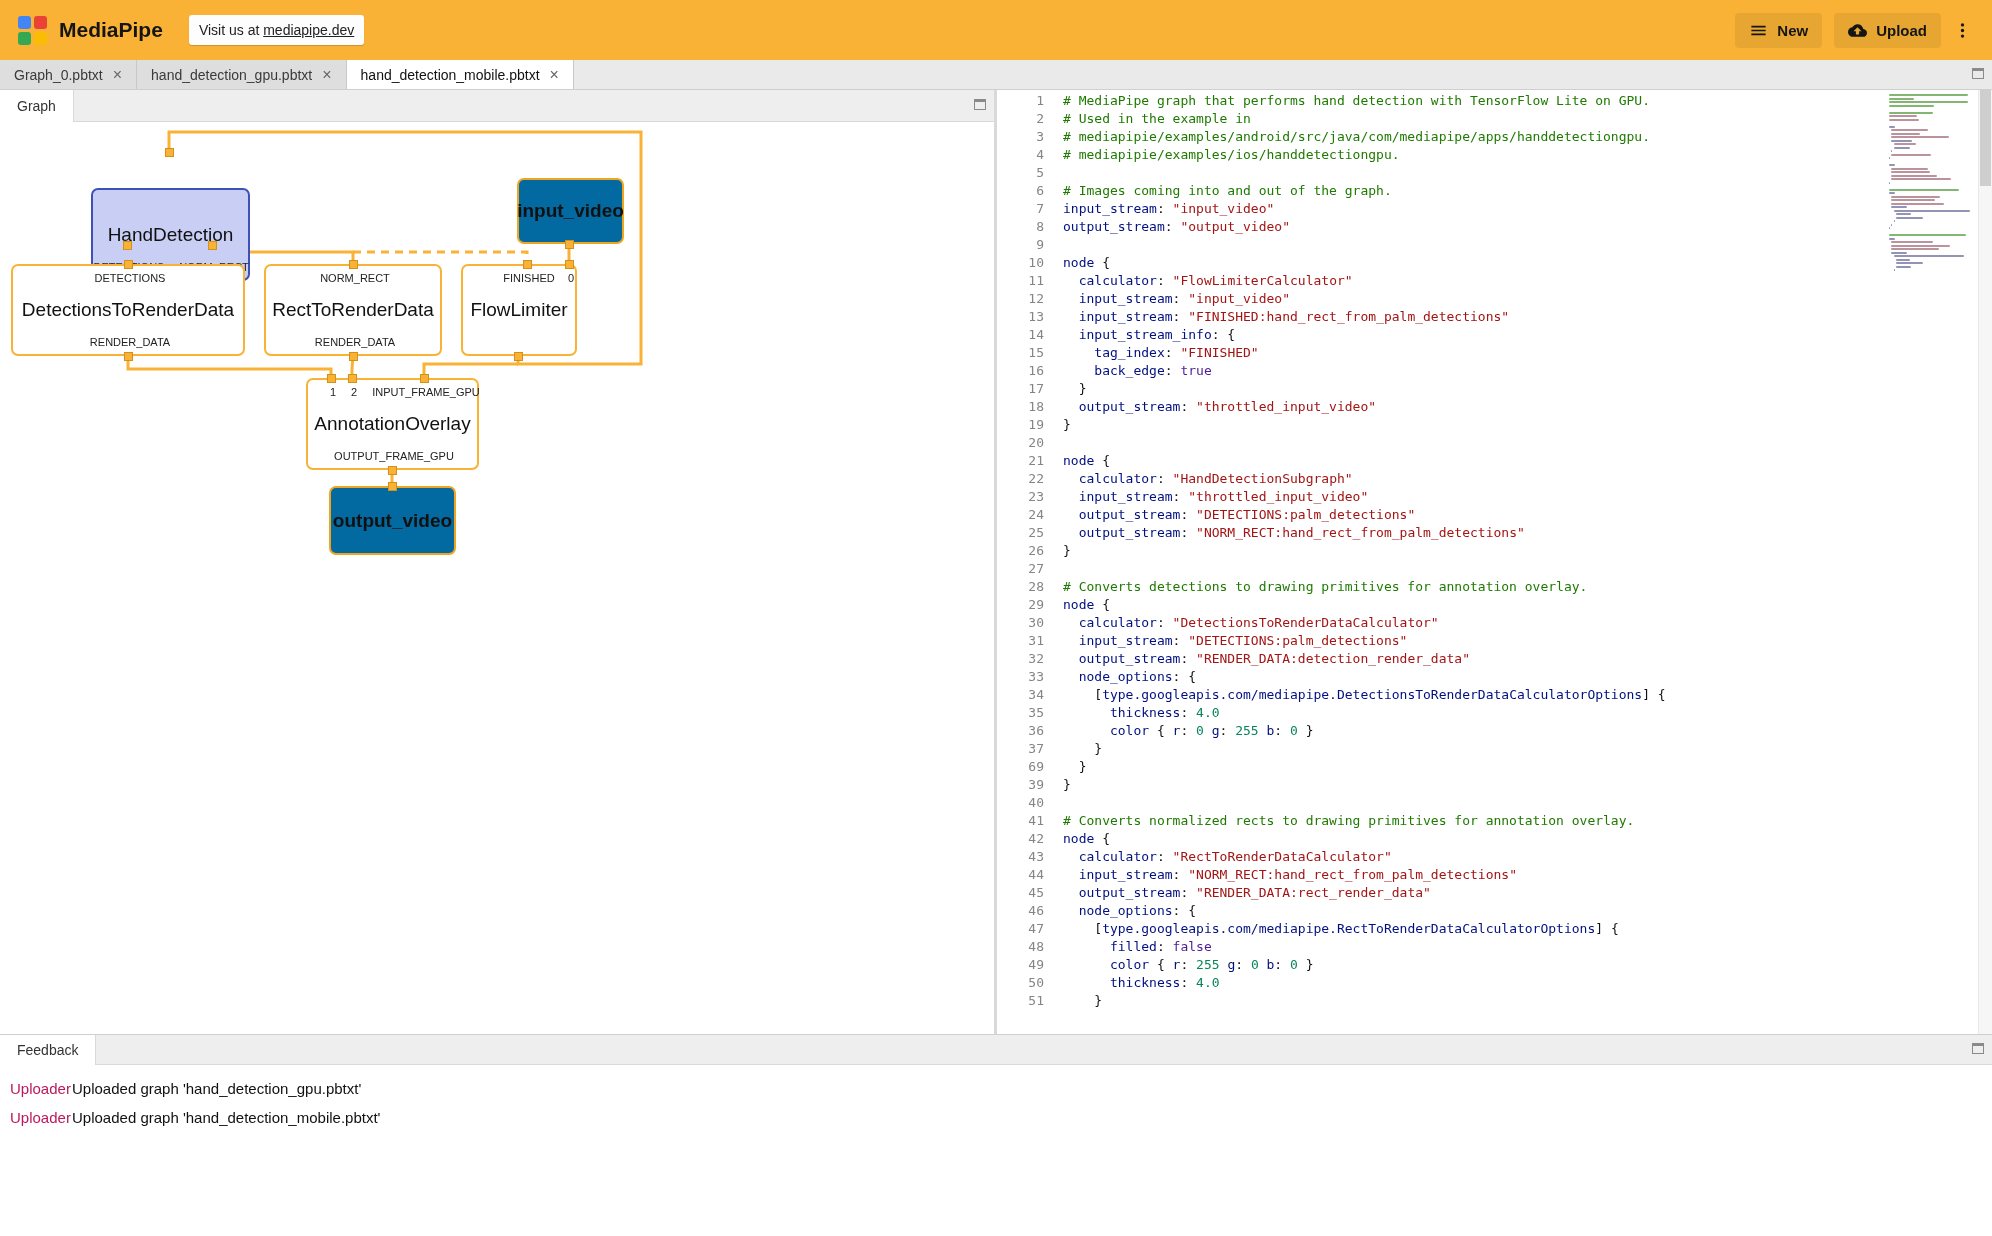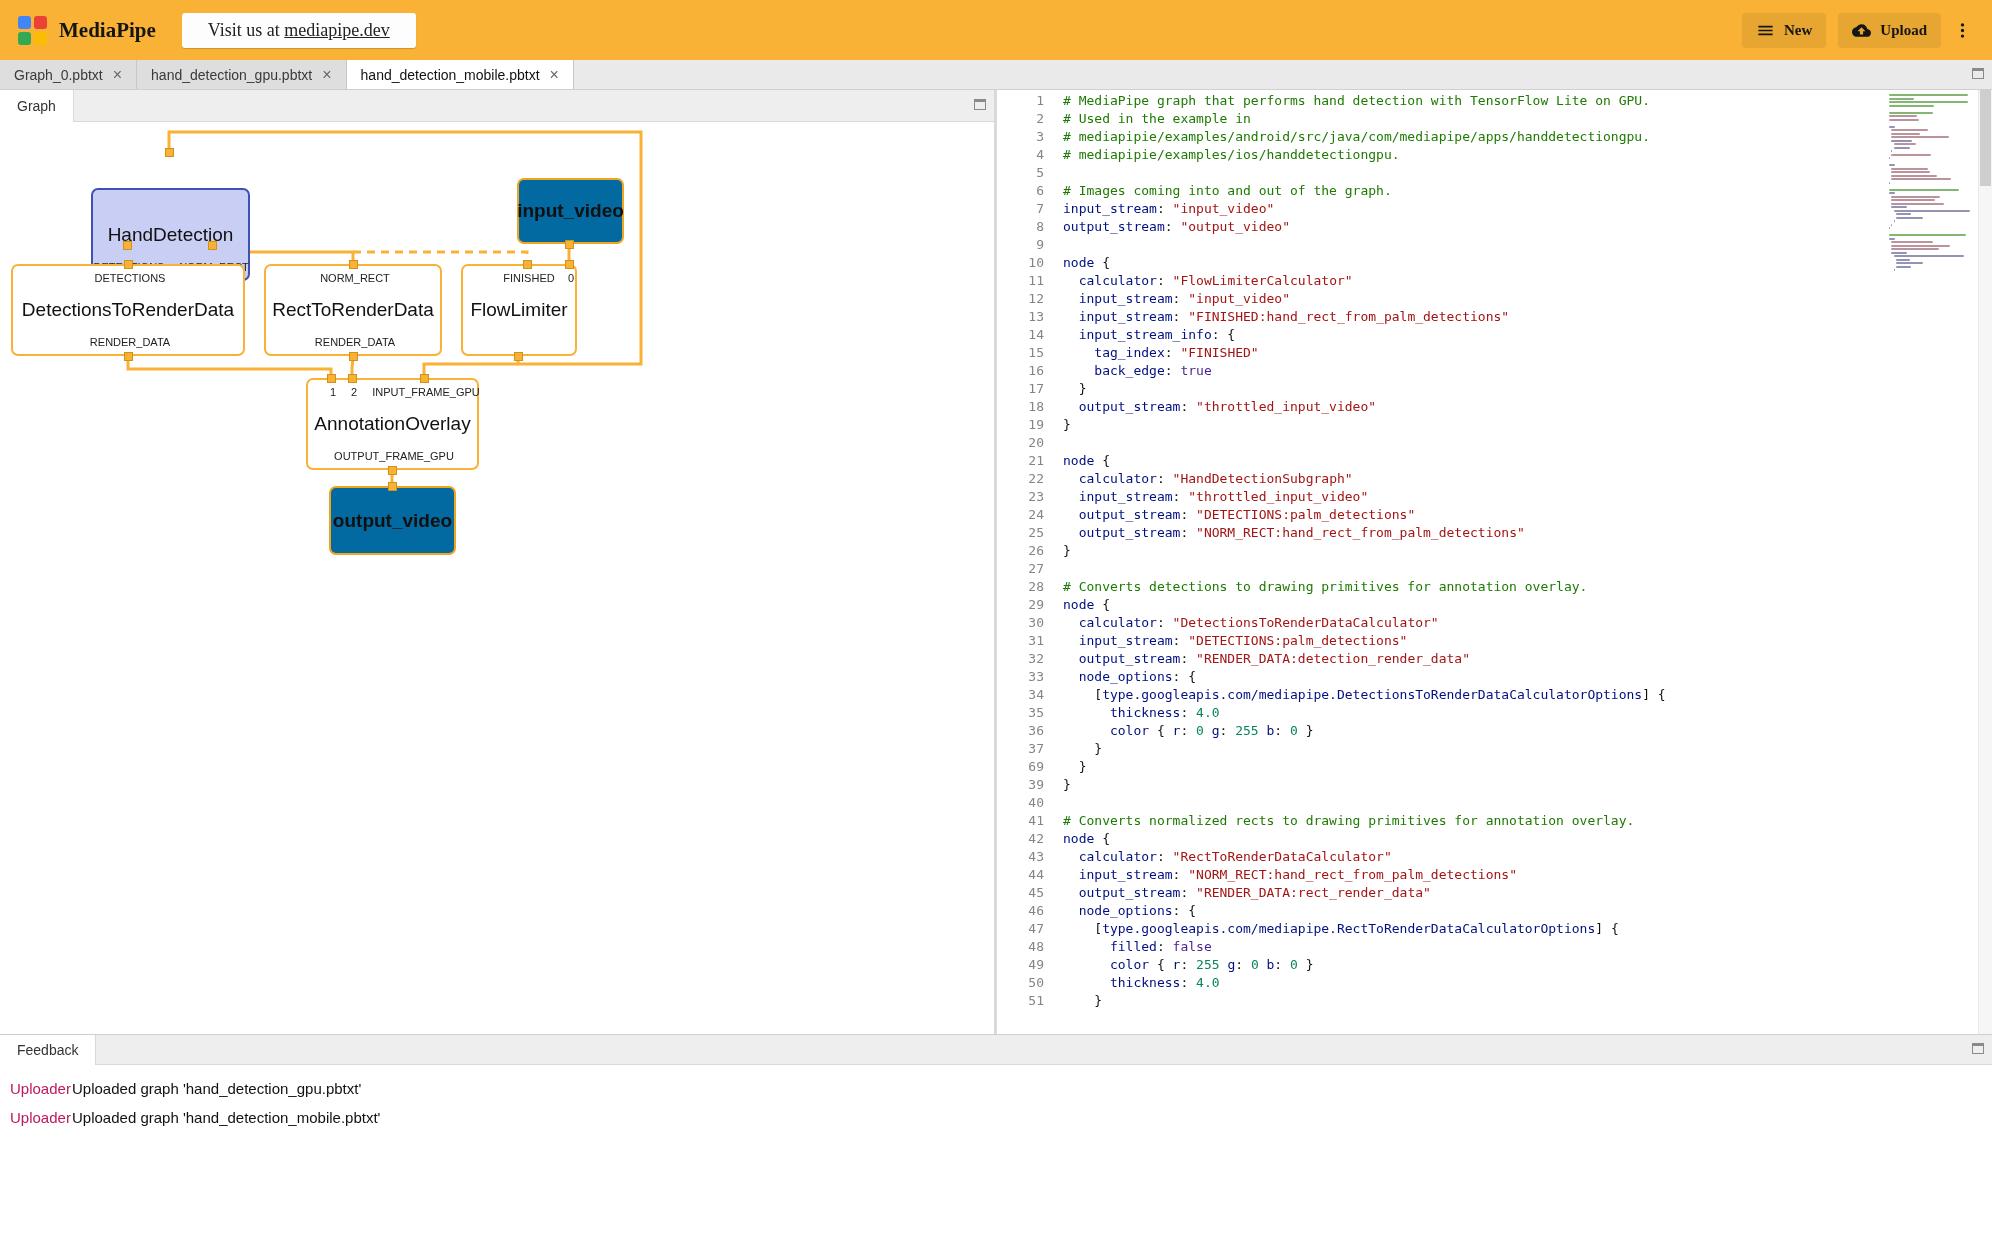--- a/index.html
+++ b/index.html
@@ -4,27 +4,27 @@
 <style>
   * { box-sizing: border-box; }
   html,body { margin:0; padding:0; }
   body {
     width:1992px; height:1236px; overflow:hidden;
     font-family:"Liberation Sans", sans-serif;
     background:#fff; color:#111;
   }
 
   
-  .header { height:60px; background:#F9B235; display:flex; align-items:center; padding:0 18px;font-family:Liberation Serif, serif; }
+  .header { height:60px; background:#F9B235; display:flex; align-items:center; padding:0 18px; }
   .logo { width:29px; height:29px; display:grid; grid-template-columns:13px 13px; grid-template-rows:13px 13px; gap:3px; }
   .logo span { border-radius:3px; }
   .logo .b { background:#4285F4; } .logo .r { background:#EA4335; }
   .logo .g { background:#34A853; } .logo .y { background:#FBBC05; }
   .app-title { font-size:21px; font-weight:700; margin-left:12px; color:#151515; }
-  .visit-chip { margin-left:26px; background:#FDFDFD; border-radius:3px; padding:7px 26px; font-size:18px; color:#222; box-shadow:0 1px 1px rgba(0,0,0,0.18); }
+  .visit-chip { margin-left:26px; background:#FDFDFD; border-radius:3px; padding:7px 10px; font-size:14px; color:#222; box-shadow:0 1px 1px rgba(0,0,0,0.18); }
   .visit-link { text-decoration:underline; color:#222; cursor:pointer; }
   .spacer { flex:1; }
   .hdr-btn { display:flex; align-items:center; gap:9px; background:rgba(0,0,0,0.07); border:none; border-radius:4px;
              padding:8px 14px; font-size:15px; font-weight:600; font-family:inherit; color:#151515; margin-left:12px; cursor:pointer; }
   .hdr-btn svg { width:19px; height:19px; fill:#151515; }
   .kebab { margin-left:10px; padding:4px 2px; cursor:pointer; display:flex; }
   .kebab svg { width:19px; height:19px; fill:#151515; }
 
   
   .tabbar { height:30px; background:#EAEAEA; border-bottom:1px solid #CFCFCF; display:flex; position:relative; }

